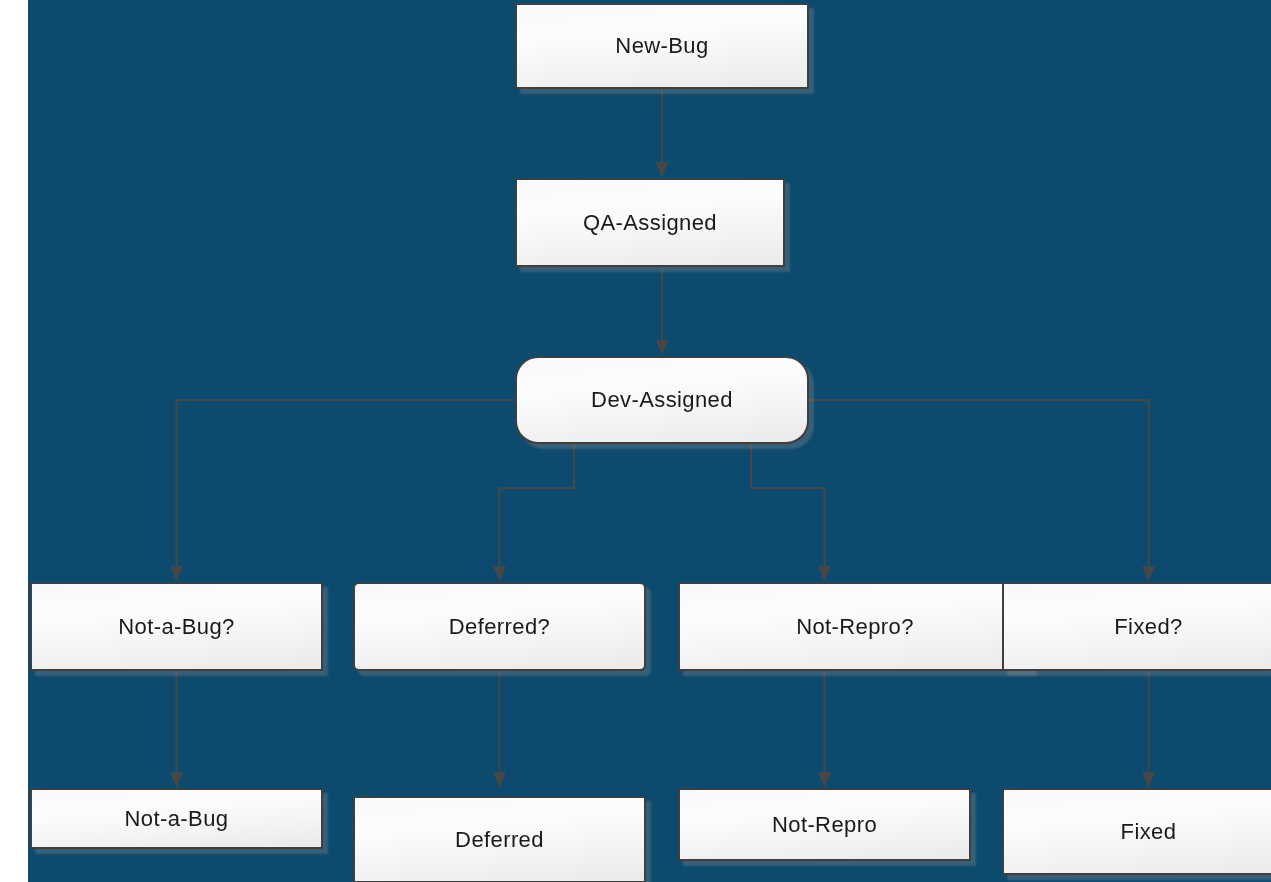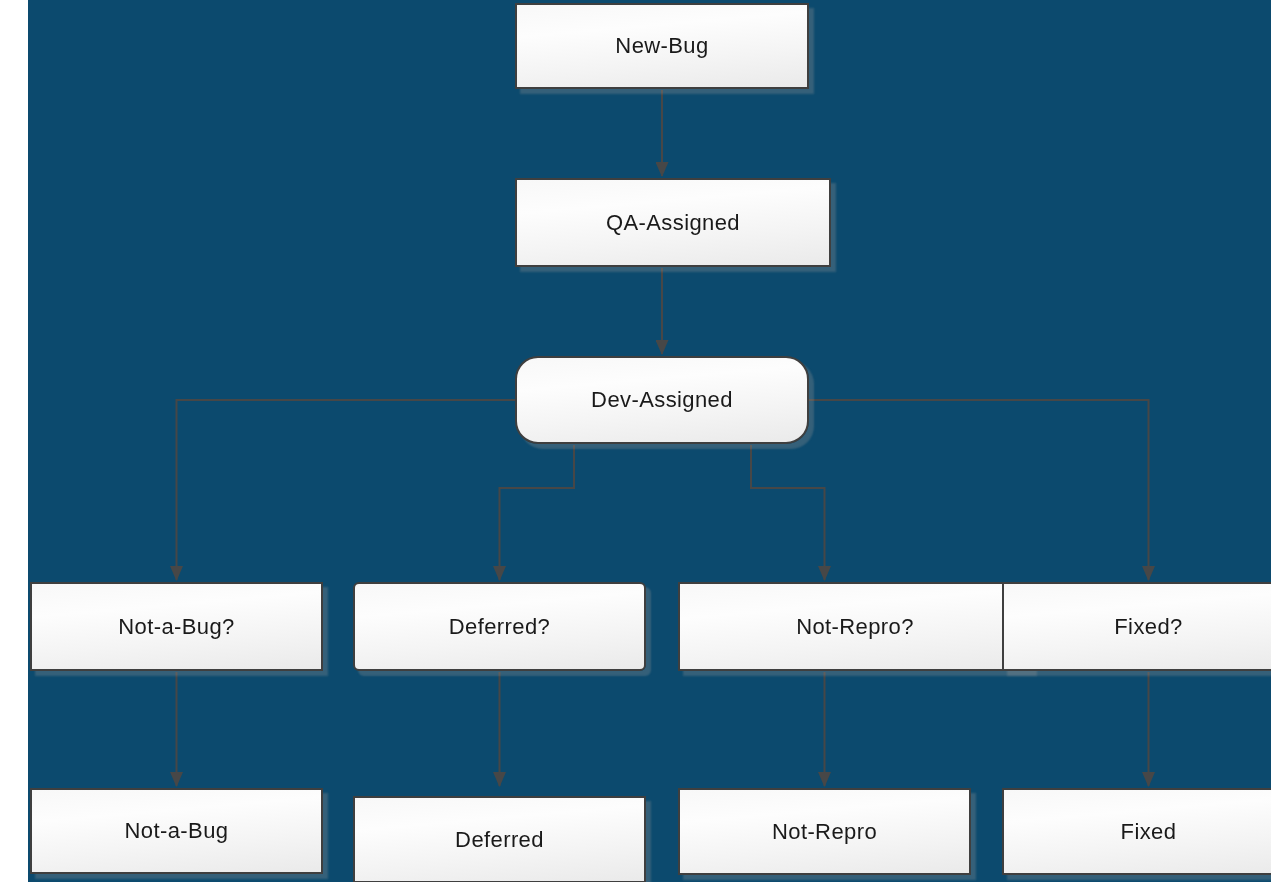--- a/index.html
+++ b/index.html
@@ -66,44 +66,44 @@
         <polyline class="connector" points="148.5,672 148.5,786" stroke="#474747" marker-end="url(#arrowhead)"></polyline>
         <polyline class="connector" points="471.5,672 471.5,786" stroke="#474747" marker-end="url(#arrowhead)"></polyline>
         <polyline class="connector" points="796.5,672 796.5,786" stroke="#474747" marker-end="url(#arrowhead)"></polyline>
         <polyline class="connector" points="1120.5,672 1120.5,786" stroke="#474747" marker-end="url(#arrowhead)"></polyline>
       </g>
   </svg>
   <div id="node-layer">
       <div class="node" style="left: 487px; top: 3px; width: 294px; height: 86px; border-color: rgb(63, 63, 63);">
         <span class="node-label" style="color: rgb(26, 26, 26);">New-Bug</span>
       </div>
-      <div class="node" style="left: 487px; top: 178px; width: 316px; height: 89px; border-color: rgb(63, 63, 63);">
+      <div class="node" style="left: 487px; top: 178px; width: 270px; height: 89px; border-color: rgb(63, 63, 63);">
         <span class="node-label" style="color: rgb(26, 26, 26);">QA-Assigned</span>
       </div>
       <div class="node" style="left: 487px; top: 356px; width: 294px; height: 88px; border-color: rgb(63, 63, 63); border-radius: 23px;">
         <span class="node-label" style="color: rgb(26, 26, 26);">Dev-Assigned</span>
       </div>
       <div class="node" style="left: 2px; top: 582px; width: 293px; height: 89px; border-color: rgb(63, 63, 63);">
         <span class="node-label" style="color: rgb(26, 26, 26);">Not-a-Bug?</span>
       </div>
       <div class="node" style="left: 325px; top: 582px; width: 293px; height: 89px; border-color: rgb(63, 63, 63); border-radius: 6px;">
         <span class="node-label" style="color: rgb(26, 26, 26);">Deferred?</span>
       </div>
       <div class="node" style="left: 650px; top: 582px; width: 354px; height: 89px; border-color: rgb(63, 63, 63);">
         <span class="node-label" style="color: rgb(26, 26, 26);">Not-Repro?</span>
       </div>
       <div class="node" style="left: 974px; top: 582px; width: 293px; height: 89px; border-color: rgb(63, 63, 63);">
         <span class="node-label" style="color: rgb(26, 26, 26);">Fixed?</span>
       </div>
-      <div class="node" style="left: 2px; top: 788px; width: 293px; height: 86px; border-color: rgb(63, 63, 63);">
+      <div class="node" style="left: 2px; top: 788px; width: 293px; height: 61px; border-color: rgb(63, 63, 63);">
         <span class="node-label" style="color: rgb(26, 26, 26);">Not-a-Bug</span>
       </div>
       <div class="node" style="left: 325px; top: 796px; width: 293px; height: 87px; border-color: rgb(63, 63, 63);">
         <span class="node-label" style="color: rgb(26, 26, 26);">Deferred</span>
       </div>
-      <div class="node" style="left: 650px; top: 788px; width: 293px; height: 87px; border-color: rgb(63, 63, 63); justify-content: center;">
+      <div class="node" style="left: 650px; top: 788px; width: 293px; height: 73px; border-color: rgb(63, 63, 63); justify-content: center;">
         <span class="node-label" style="color: rgb(26, 26, 26);">Not-Repro</span>
       </div>
       <div class="node" style="left: 974px; top: 788px; width: 293px; height: 87px; border-color: rgb(63, 63, 63);">
         <span class="node-label" style="color: rgb(26, 26, 26);">Fixed</span>
       </div>
     </div>
 </div>
 
 </body></html>

